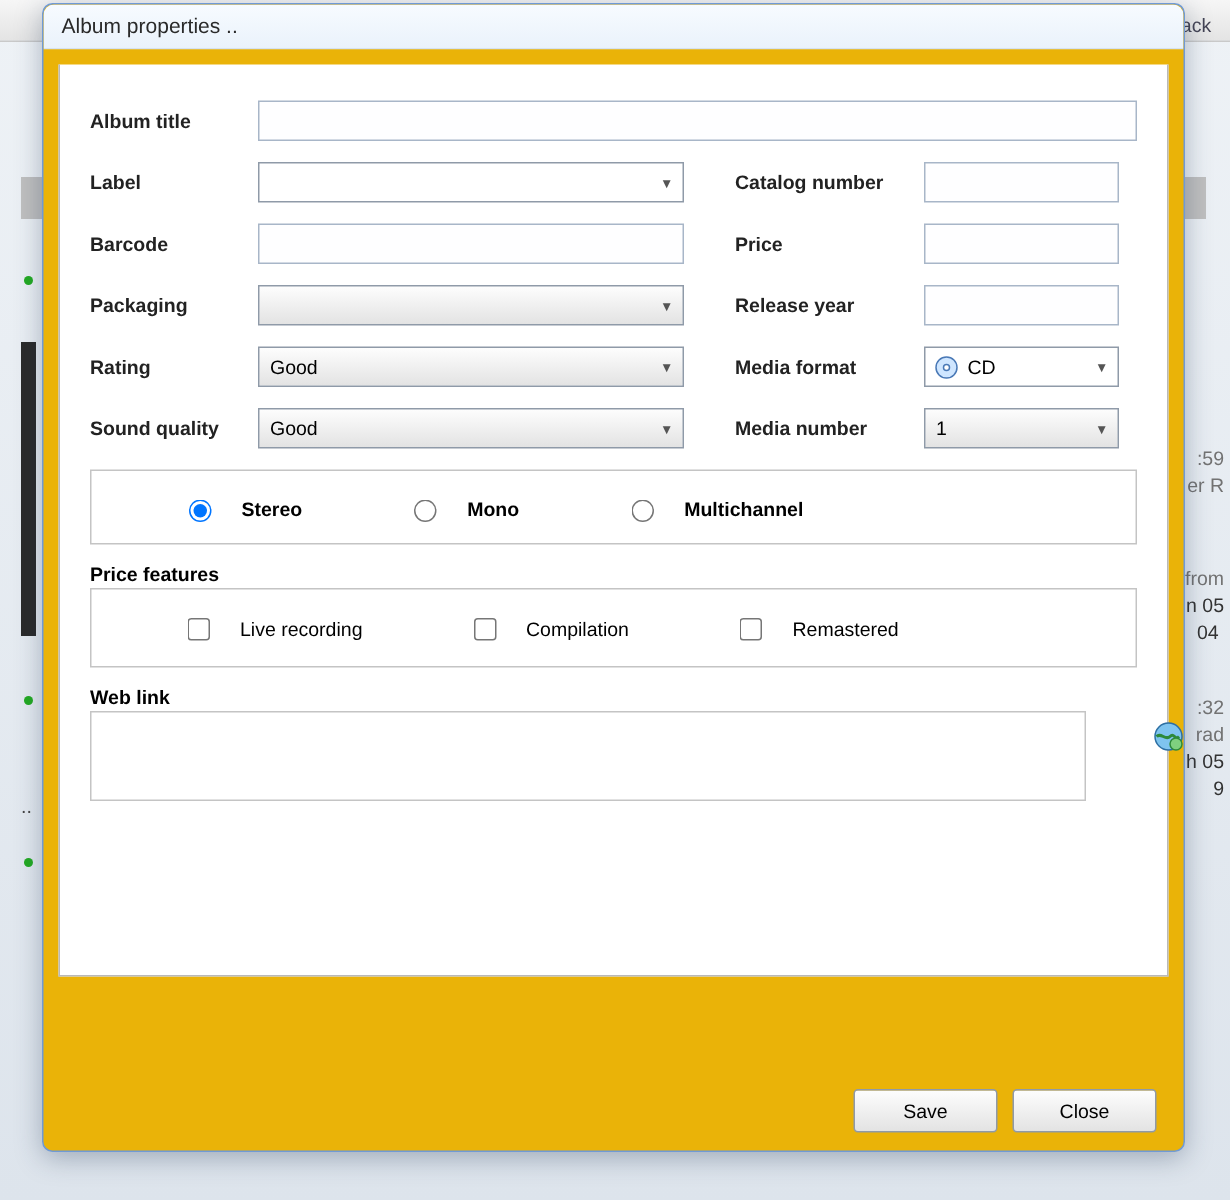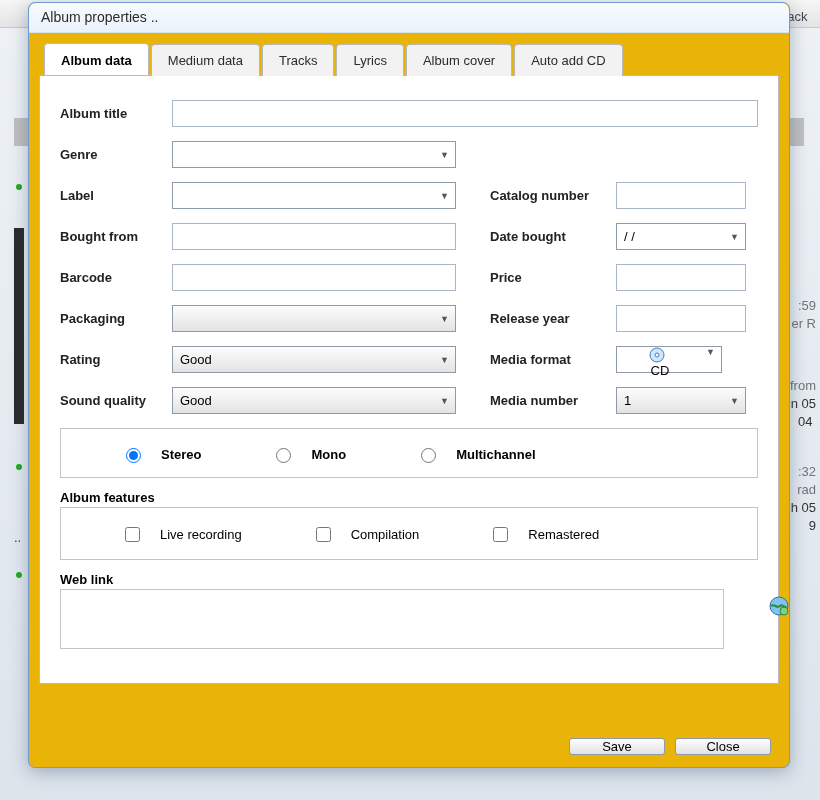--- a/index.html
+++ b/index.html
@@ -44,35 +44,35 @@
     padding:2px 5px; background:#fefeff;}
   .tx.w1 { flex:1; }
   .tx.w2 { width:284px;}
   .tx.w3 { width:130px;}
   .sel { height:27px; border:1px solid #8f9aa8; background:linear-gradient(#fdfdfd,#e3e3e3);
     display:flex; align-items:center; padding:0 24px 0 7px; position:relative;}
   .sel::after{content:"▼"; position:absolute; right:6px; font-size:9px; color:#555;}
   .sel.w2{width:284px;}
   .sel.plain{background:#fff;}
   .sel.mini{width:130px;}
-  .sel.pick{width:106px; padding-left:6px;flex-direction:column;}
+  .sel.pick{width:130px; padding-left:6px;}
   .sel .ico{margin-right:6px; display:inline-flex;}
   .group { border:1px solid #c4c4c4; padding:16px 12px 14px 12px; margin:2px 0 12px 0;
     position:relative;}
   .group-title{font-weight:700; margin:4px 0 2px 0;}
   .radio-row{display:flex; gap:70px; padding-left:48px;}
   .radio-row label, .check-row label{display:flex; align-items:center; gap:17px;
     font-weight:700;}
   .check-row{display:flex; gap:70px; padding-left:48px;}
   input[type=radio],input[type=checkbox]{width:15px;height:15px;}
   .weblink-box{border:1px solid #c4c4c4; height:60px; width:664px; position:relative;}
   .web-ico{position:absolute; right:-32px; top:6px;}
   
   .btnrow{position:absolute; right:18px; bottom:12px; display:flex; gap:10px;}
-  .btn{ min-width:96px; height:17px; border:1px solid #8f9aa8;
+  .btn{ min-width:96px; height:29px; border:1px solid #8f9aa8;
     background:linear-gradient(#fdfdfd,#e3e3e3); border-radius:3px;
     display:flex; align-items:center; justify-content:center; cursor:pointer;margin-top:24px;}
 </style>
 </head>
 <body>
 
 <div class="bg-toolbar">
   <div class="bg-tool" style="left:44px;width:80px"><span>Add album</span></div>
   <div class="bg-tool" style="left:150px;width:80px"><span>Edit album</span></div>
   <div class="bg-tool" style="left:232px;width:90px;color:#aaa"><span>Delete album</span></div>
@@ -94,59 +94,37 @@
 <div class="bg-txt" style="top:396px;color:#333">n 05</div>
 <div class="bg-txt" style="top:414px;color:#333"> 04 </div>
 <div class="bg-txt" style="top:464px">:32</div>
 <div class="bg-txt" style="top:482px">rad</div>
 <div class="bg-txt" style="top:500px;color:#333">h 05</div>
 <div class="bg-txt" style="top:518px;color:#333">9</div>
 
 <div class="dialog">
   <div class="titlebar">Album properties ..</div>
   <div class="dlg-body">
-    <div class="tabstrip">
-      <div class="tab active">Album data</div>
-      <div class="tab">Medium data</div>
-      <div class="tab">Tracks</div>
-      <div class="tab">Lyrics</div>
-      <div class="tab">Album cover</div>
-      <div class="tab">Auto add  CD</div>
-    </div>
     <div class="tabpane">
 
       <div class="row">
         <div class="lbl">Album title</div>
         <input class="tx w1" type="text" value="" style="">
       </div>
 
-      <div class="row">
-        <div class="lbl">Genre</div>
-        <div class="sel plain w2">
-            <span></span>
-          </div>
-      </div>
 
       <div class="row">
         <div class="lbl">Label</div>
         <div class="sel plain w2">
             <span></span>
           </div>
         <div class="lbl2">Catalog number</div>
         <input class="tx w3" type="text" value="" style="">
       </div>
 
-      <div class="row">
-        <div class="lbl">Bought from</div>
-        <input class="tx w2" type="text" value="" style="">
-        <div class="lbl2">Date bought</div>
-        <div class="sel plain mini">
-            <span>/ /</span>
-          </div>
-      </div>
 
       <div class="row">
         <div class="lbl">Barcode</div>
         <input class="tx w2" type="text" value="" style="">
         <div class="lbl2">Price</div>
         <input class="tx w3" type="text" value="" style="">
       </div>
 
       <div class="row">
         <div class="lbl">Packaging</div>
@@ -195,21 +173,21 @@
               <input type="radio" name="bands" style="">
               <span>Mono</span>
             </label>
           <label>
               <input type="radio" name="bands" style="">
               <span>Multichannel</span>
             </label>
         </div>
       </div>
 
-      <div class="group-title">Album features</div>
+      <div class="group-title">Price features</div>
       <div class="group">
         <div class="check-row">
           <label style="font-weight:400">
               <input type="checkbox" style="">
               <span>Live recording</span>
             </label>
           <label style="font-weight:400">
               <input type="checkbox" style="">
               <span>Compilation</span>
             </label>

